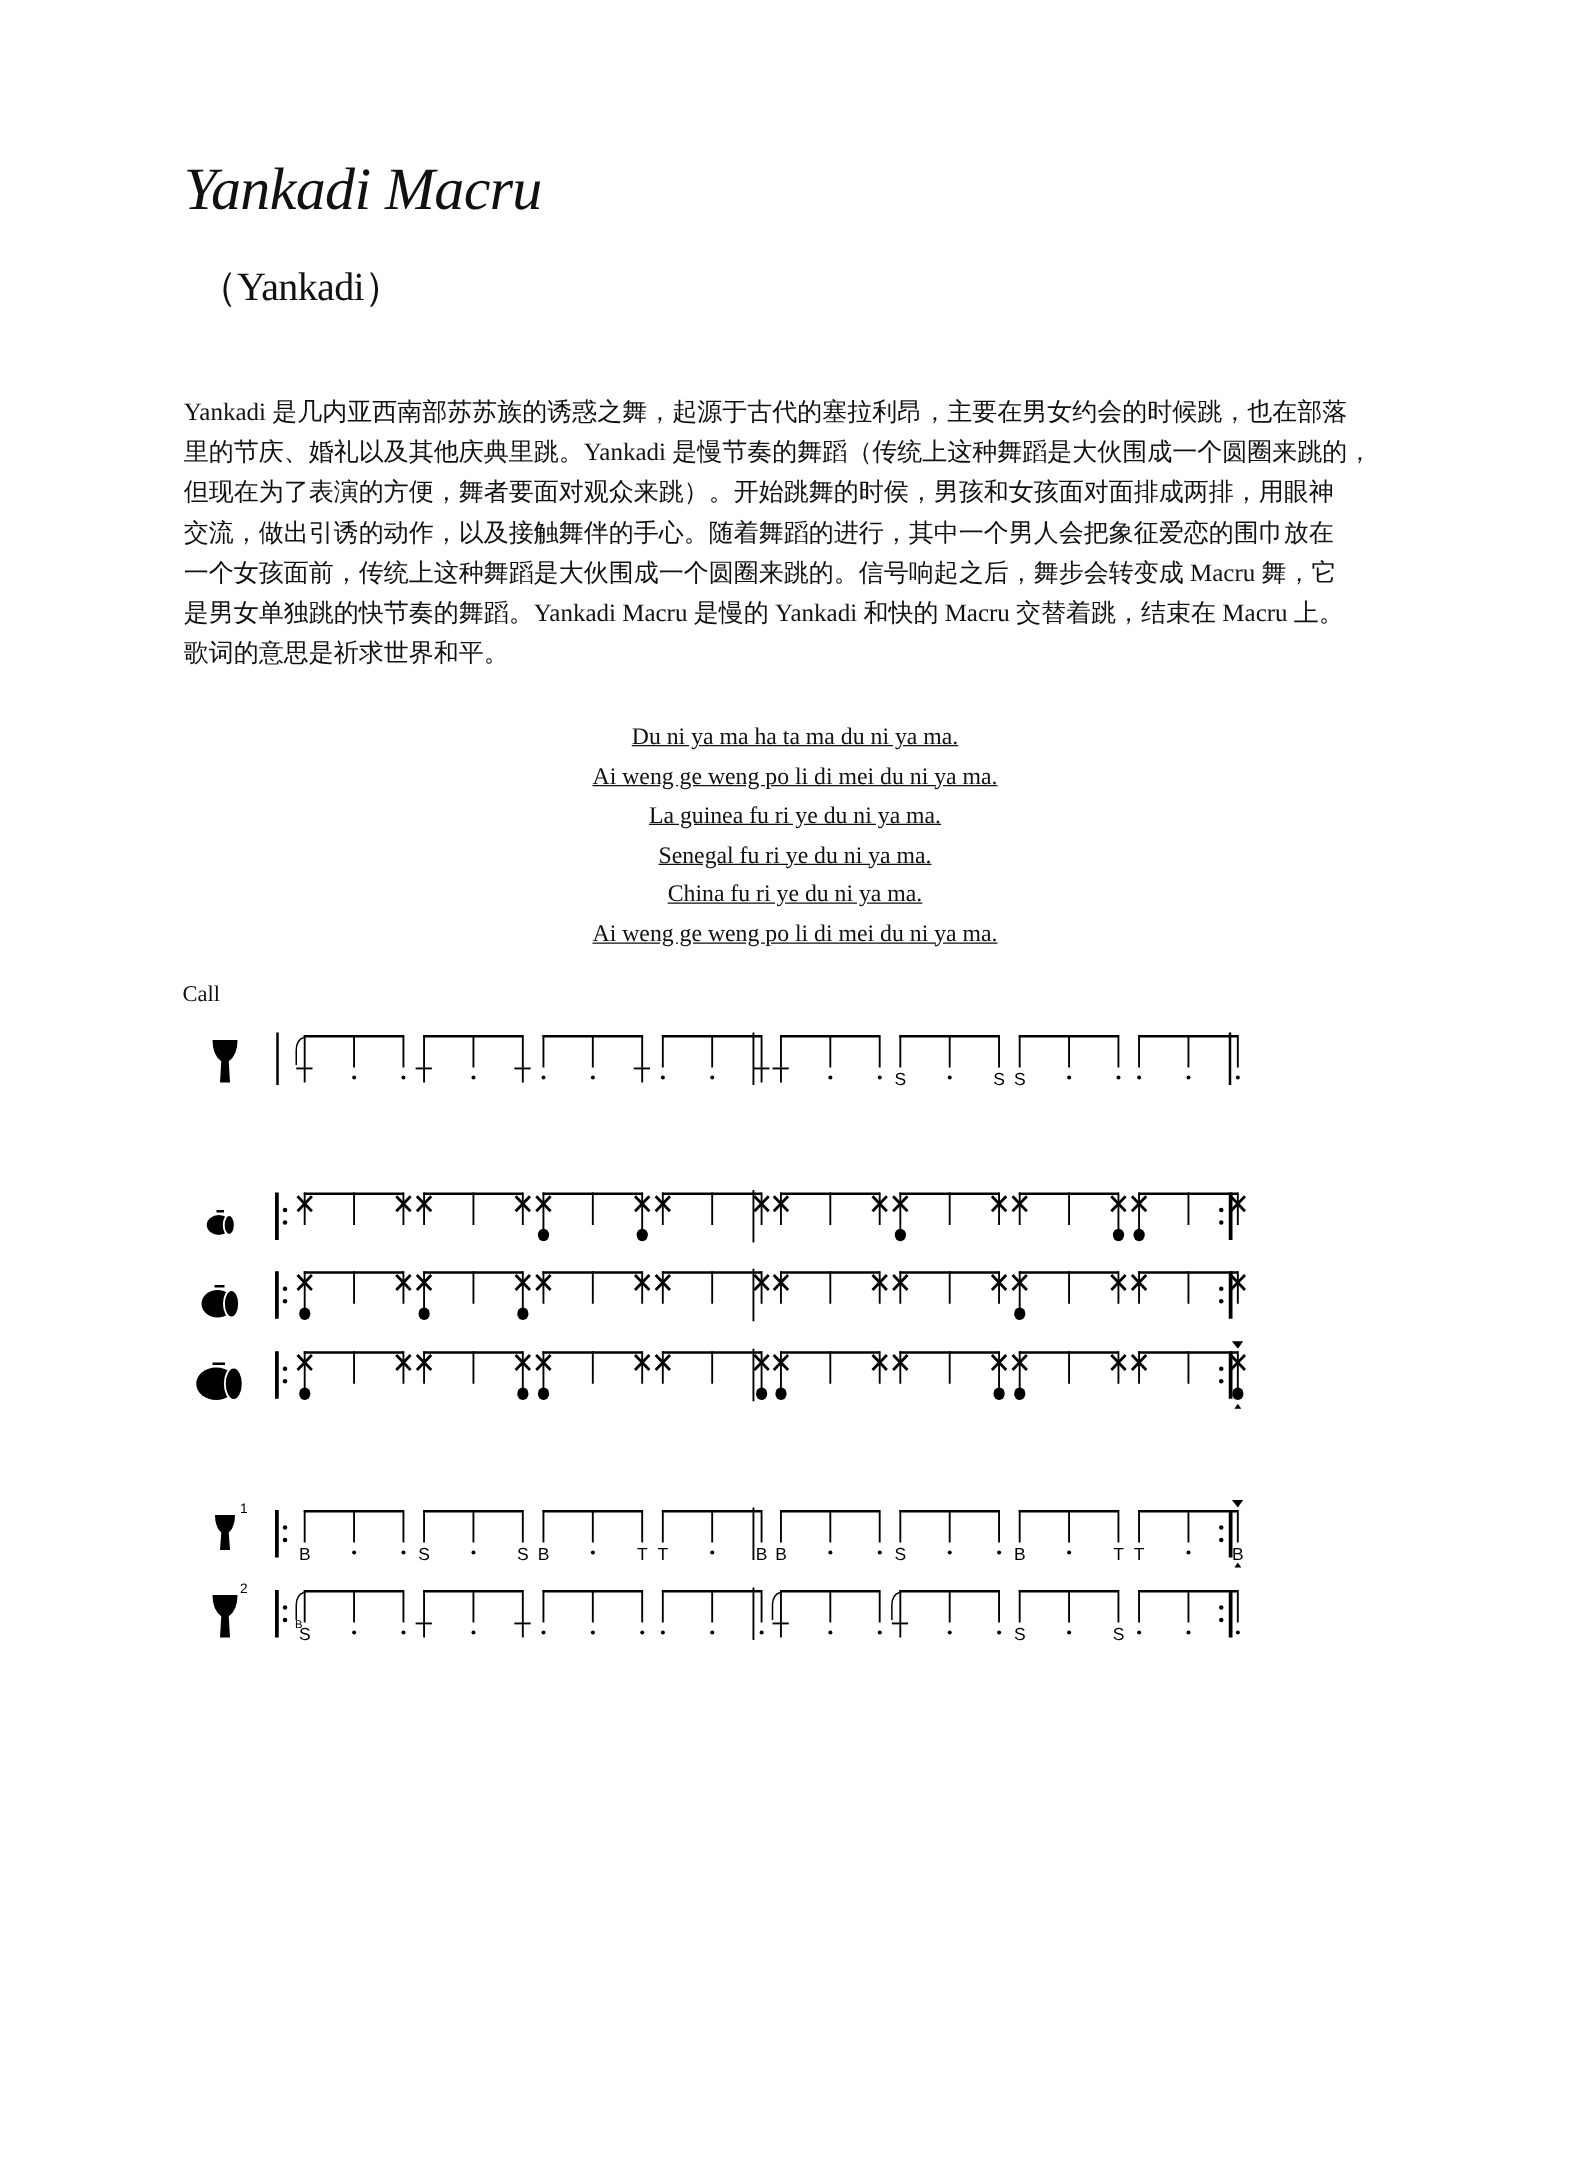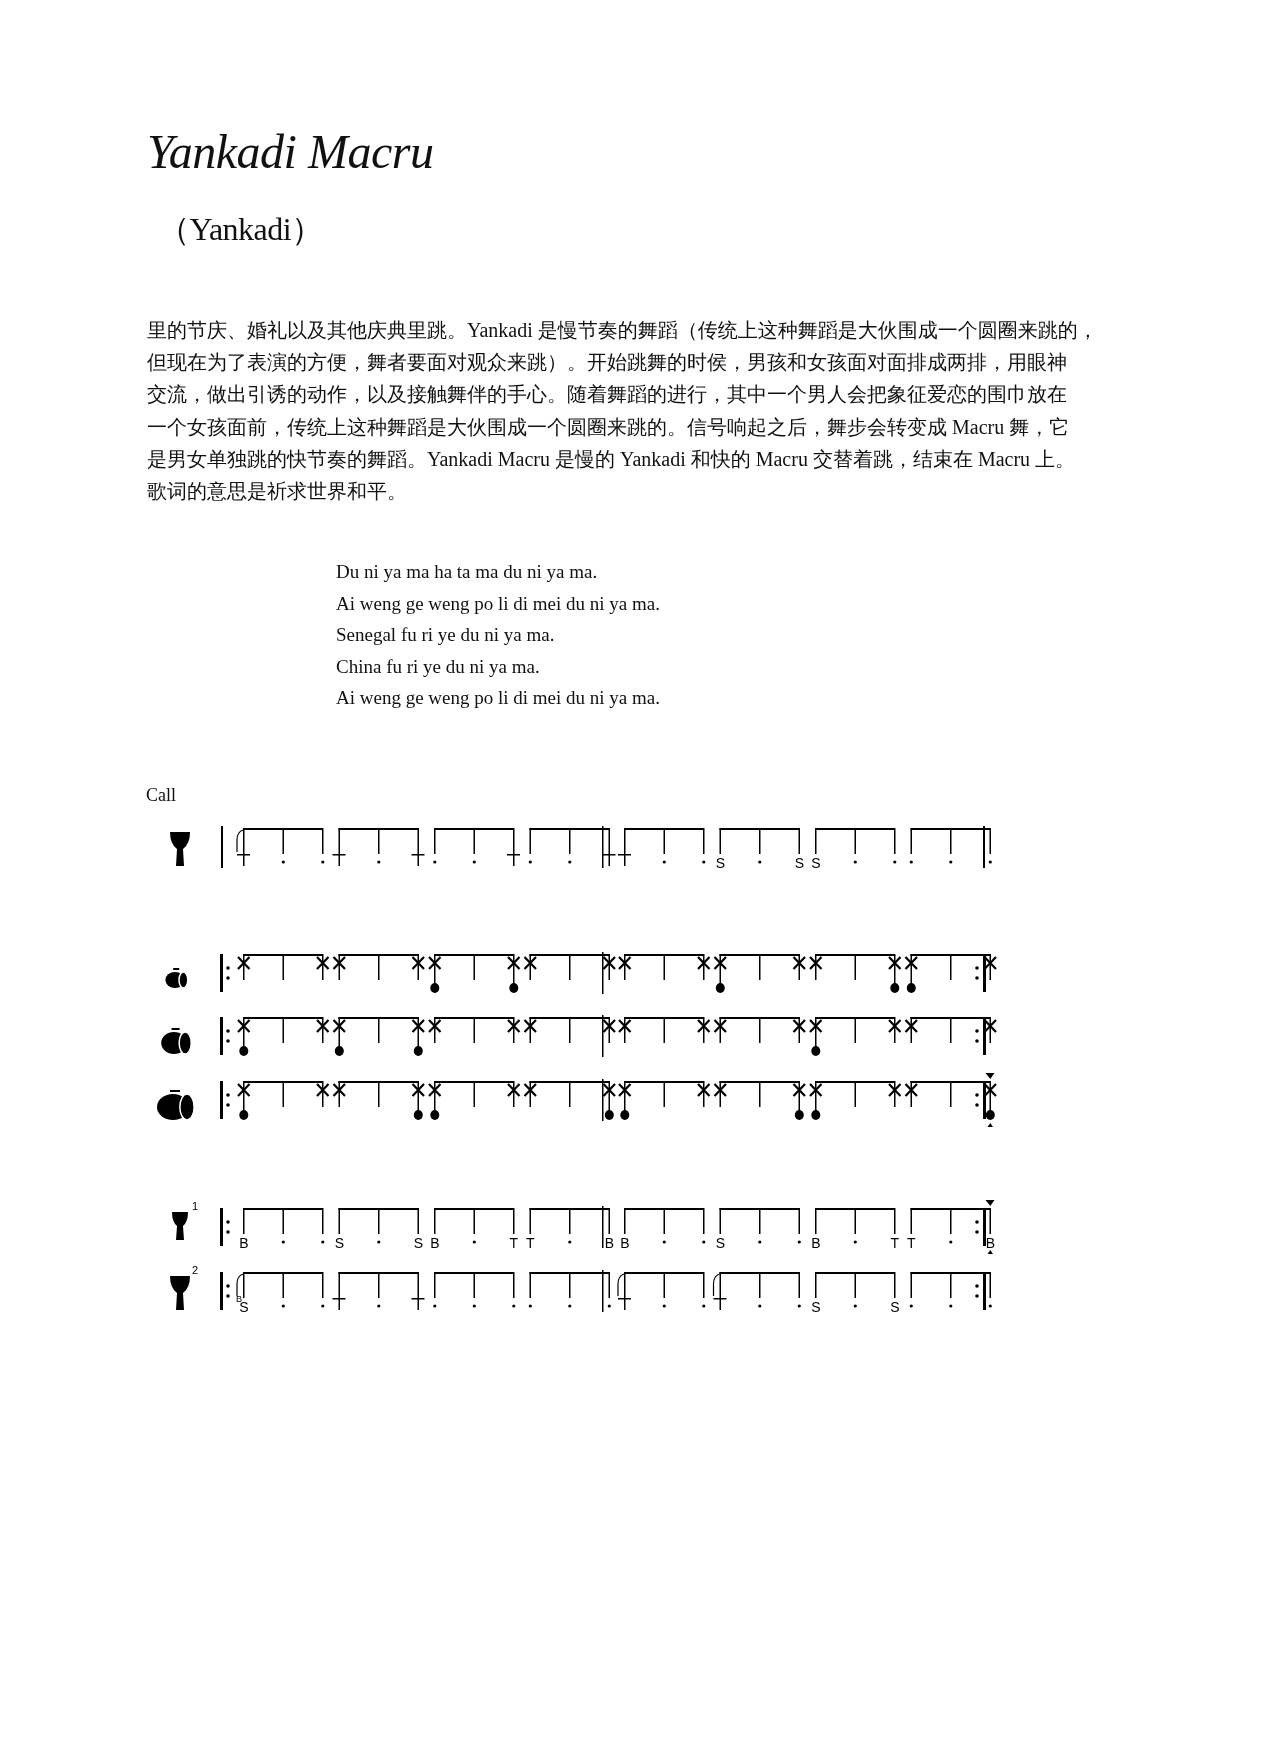--- a/index.html
+++ b/index.html
@@ -2,43 +2,45 @@
 <html><head>
 <meta charset="utf-8">
 <style>
   html, body { margin: 0; padding: 0; background: #ffffff; }
   body { width: 1272px; height: 1744px; position: relative; overflow: hidden; color: #111; }
   .serif { font-family: "Liberation Serif", "DejaVu Serif", serif; }
   .title1 { position: absolute; left: 147px; top: 124px; font-size: 48px; line-height: 56px; letter-spacing: -0.5px; font-style: italic; }
   .title2 { position: absolute; left: 158px; top: 201px; font-size: 32px; line-height: 56px; letter-spacing: -0.5px; }
   .para { position: absolute; left: 147px; top: 314px; width: 1005px; font-size: 20px; line-height: 32.2px; text-align: justify; }
   .para span { display: block; white-space: nowrap; }
-  .lyrics { position: absolute; left: 336px; top: 556px; width: 600px; font-size: 19px; line-height: 31.5px; }
+  .lyrics { position: absolute; left: 336px; top: 574px; width: 600px; text-align: center; font-size: 19px; line-height: 31.5px; text-decoration: underline; }
   .lyrics div { white-space: nowrap; }
   .call-label { position: absolute; left: 146px; top: 785px; font-size: 18px; }
   svg.notation { position: absolute; left: 0; top: 0; }
 </style>
 </head>
 <body>
 
 <div class="serif title1">Yankadi Macru</div>
 <div class="serif title2">（Yankadi）</div>
 
 <div class="serif para">
+  <span>Yankadi 是几内亚西南部苏苏族的诱惑之舞，起源于古代的塞拉利昂，主要在男女约会的时候跳，也在部落</span>
   <span>里的节庆、婚礼以及其他庆典里跳。Yankadi 是慢节奏的舞蹈（传统上这种舞蹈是大伙围成一个圆圈来跳的，</span>
   <span>但现在为了表演的方便，舞者要面对观众来跳）。开始跳舞的时侯，男孩和女孩面对面排成两排，用眼神</span>
   <span>交流，做出引诱的动作，以及接触舞伴的手心。随着舞蹈的进行，其中一个男人会把象征爱恋的围巾放在</span>
   <span>一个女孩面前，传统上这种舞蹈是大伙围成一个圆圈来跳的。信号响起之后，舞步会转变成 Macru 舞，它</span>
   <span>是男女单独跳的快节奏的舞蹈。Yankadi Macru 是慢的 Yankadi 和快的 Macru 交替着跳，结束在 Macru 上。</span>
   <span>歌词的意思是祈求世界和平。</span>
 </div>
 
 <div class="serif lyrics">
   <div>Du ni ya ma ha ta ma du ni ya ma.</div>
   <div>Ai weng ge weng po li di mei du ni ya ma.</div>
+  <div>La guinea fu ri ye du ni ya ma.</div>
   <div>Senegal fu ri ye du ni ya ma.</div>
   <div>China fu ri ye du ni ya ma.</div>
   <div>Ai weng ge weng po li di mei du ni ya ma.</div>
 </div>
 
 <div class="serif call-label">Call</div>
 
 <svg class="notation" id="notation" width="1272" height="1744" viewBox="0 0 1272 1744" xmlns="http://www.w3.org/2000/svg">
     <g>
       <path d="M170 832 L190 832 Q190 843.9 183 849 L184 866 L176 866 L177 849 Q170 843.9 170 832 Z" fill="#000"></path>

